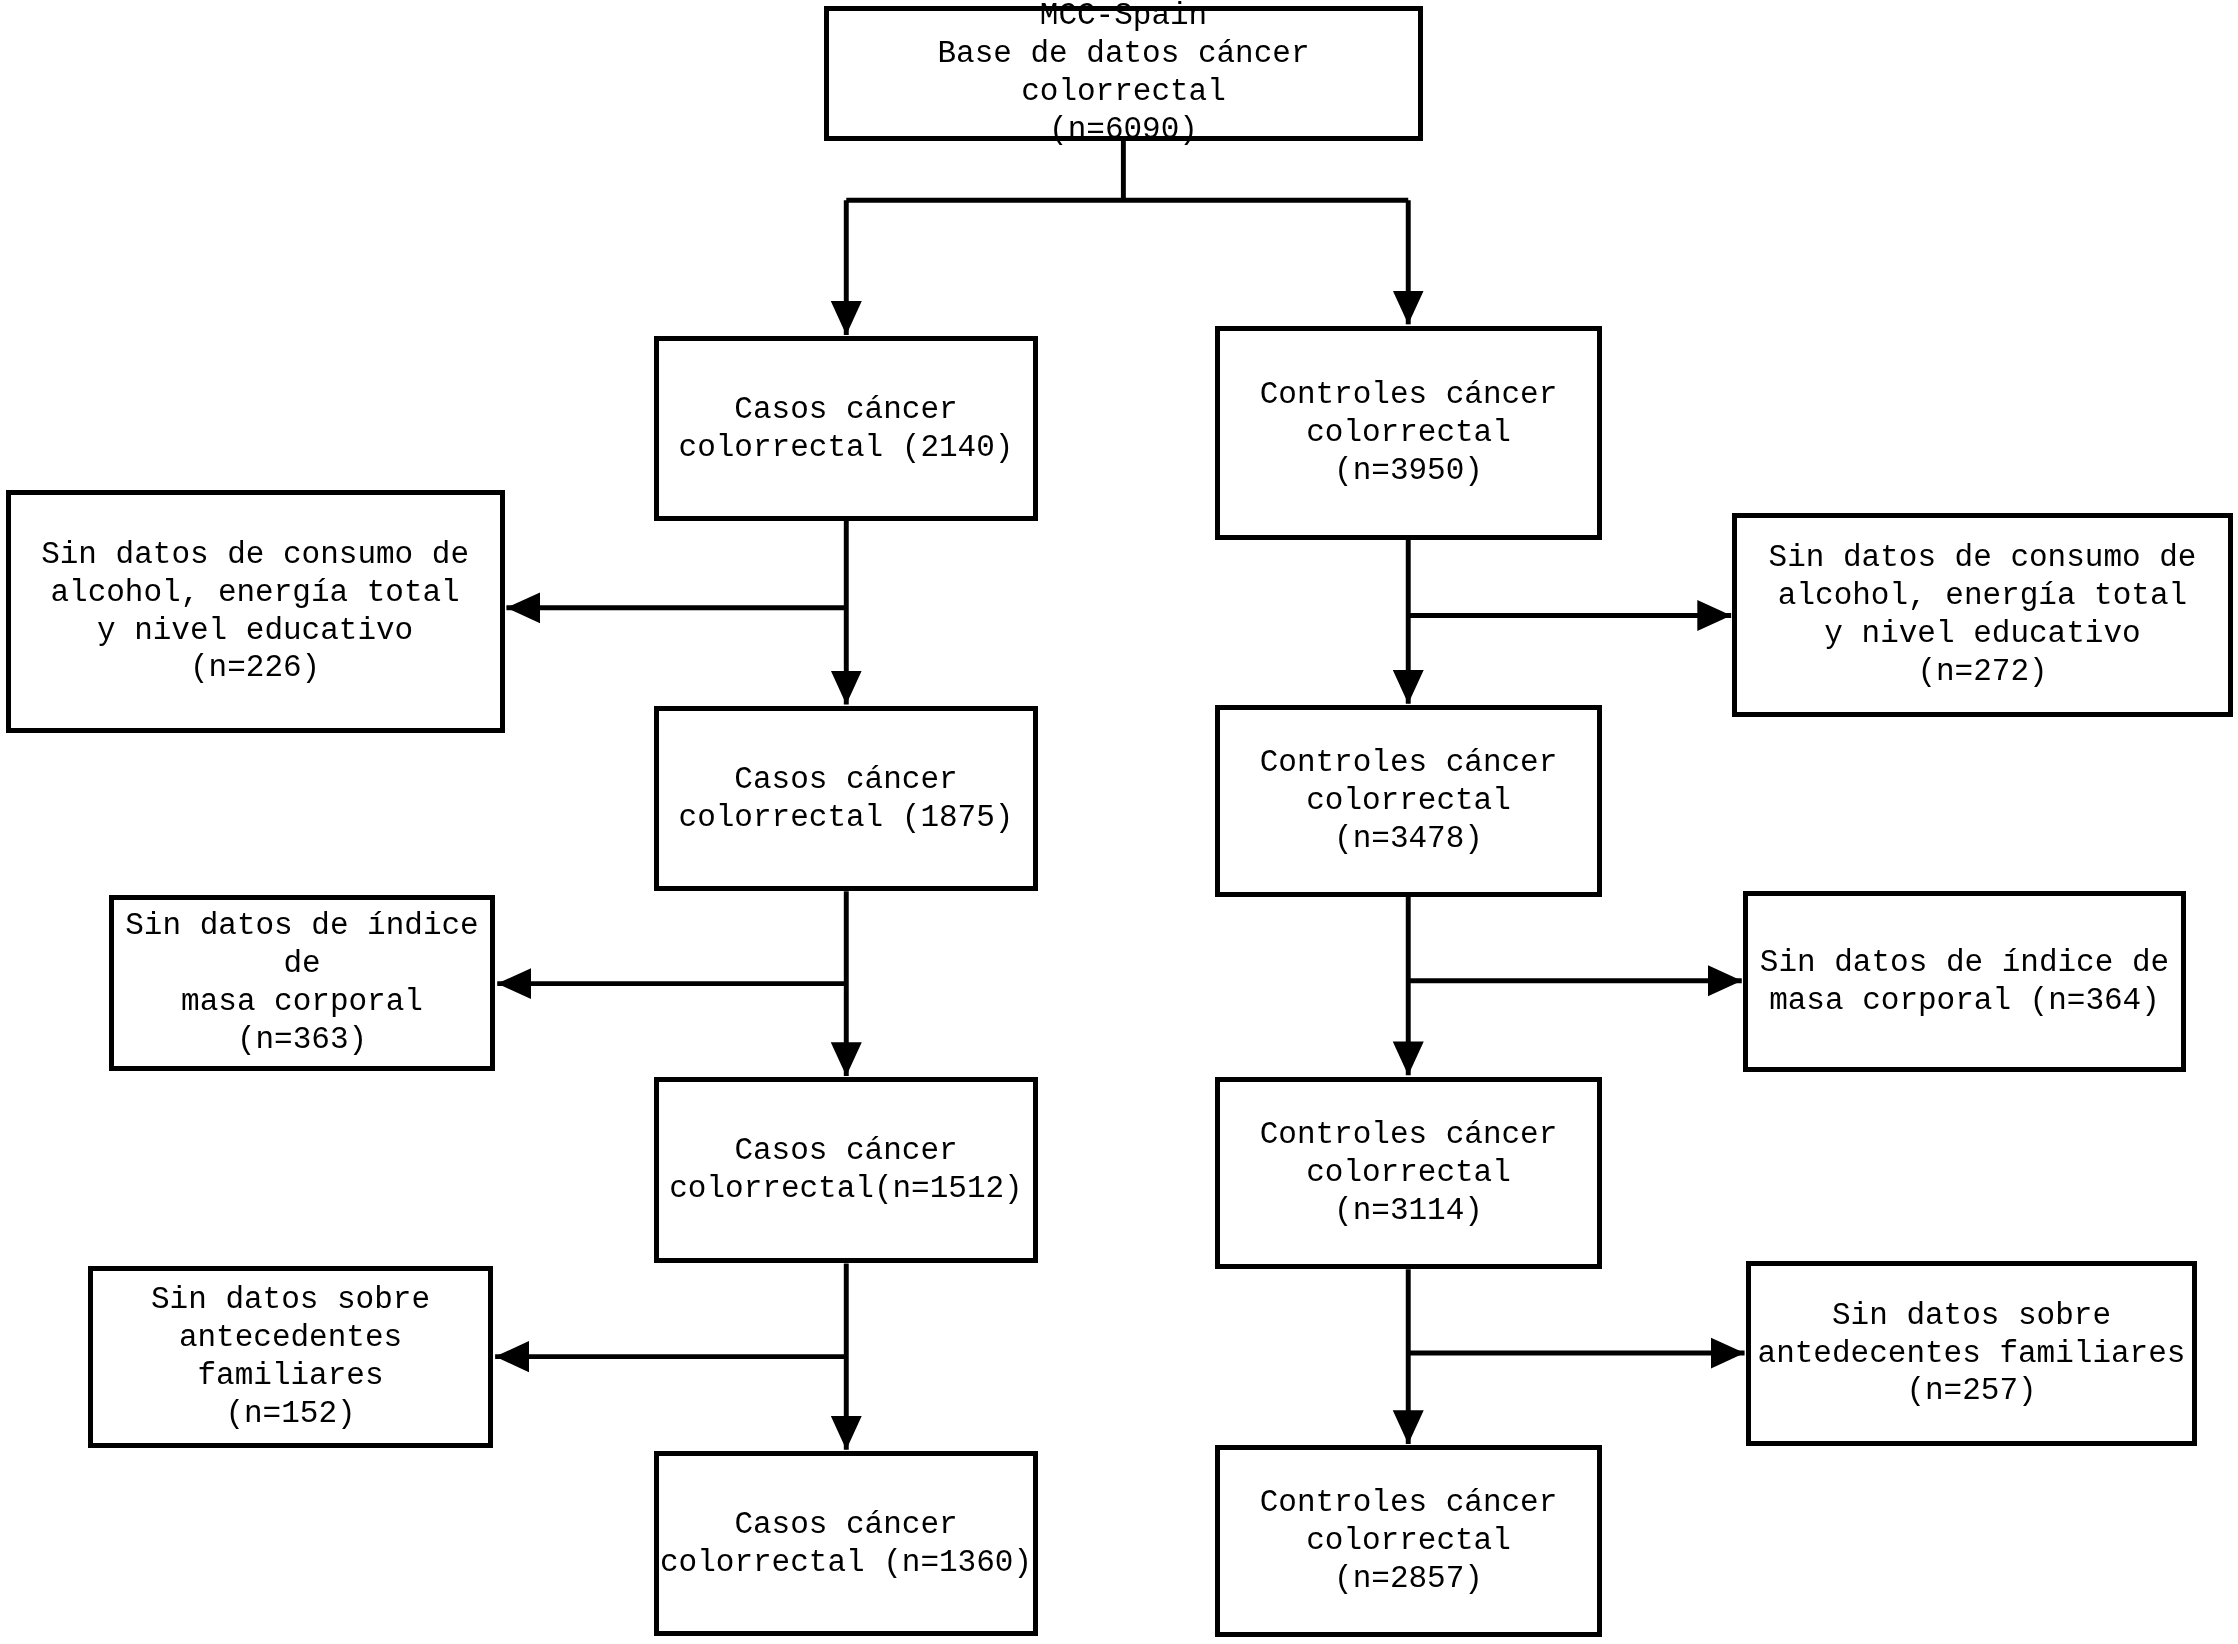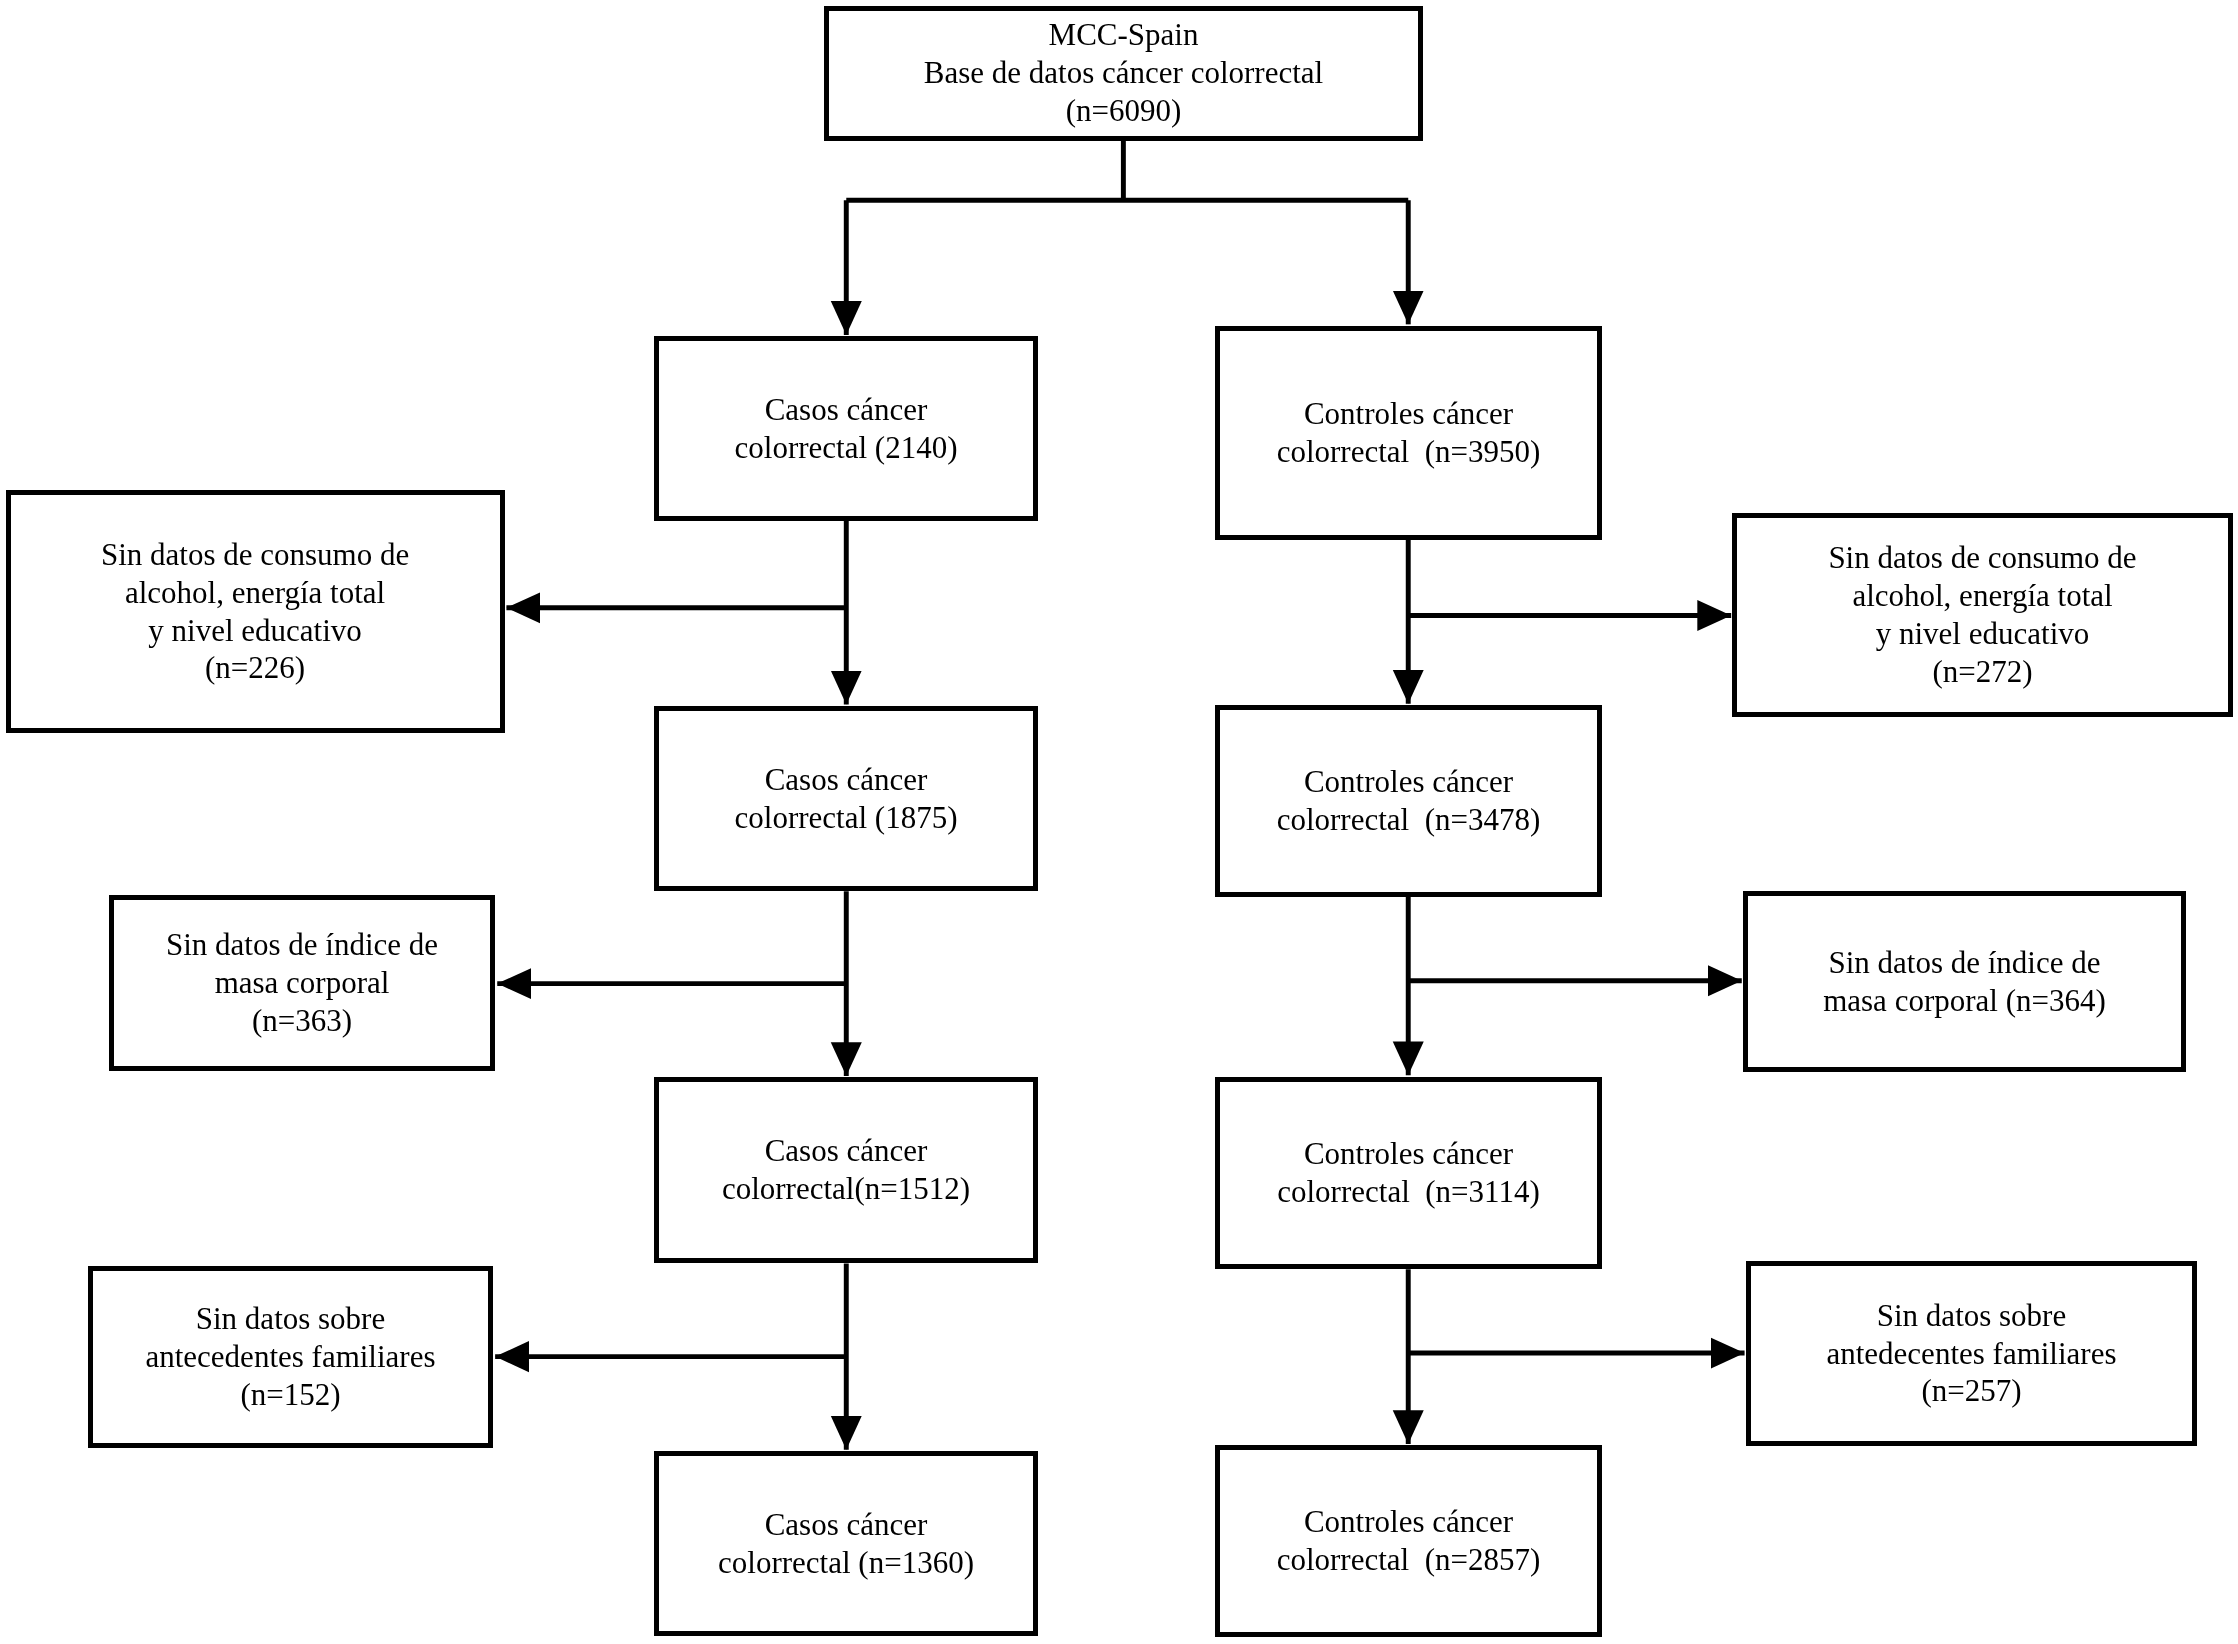--- a/index.html
+++ b/index.html
@@ -5,21 +5,21 @@
   html, body {
     margin: 0;
     padding: 0;
     background: #ffffff;
   }
   .stage {
     position: relative;
     width: 2239px;
     height: 1645px;
     background: #ffffff;
-    font-family: Liberation Serif, serif;
+    font-family: Liberation Mono, monospace;
     color: #000000;
     overflow: hidden;
   }
   .connectors {
     position: absolute;
     left: 0;
     top: 0;
     width: 2239px;
     height: 1645px;
   }

